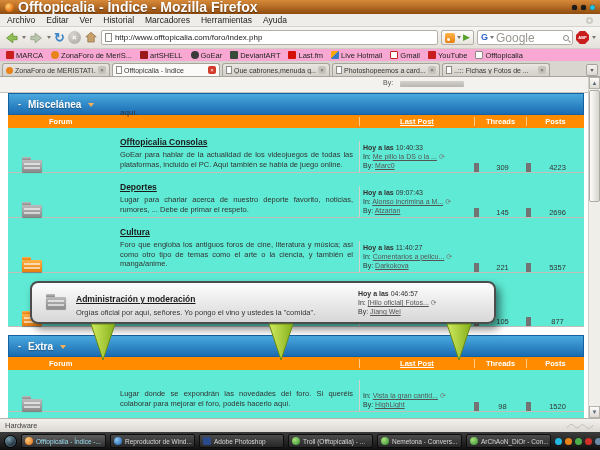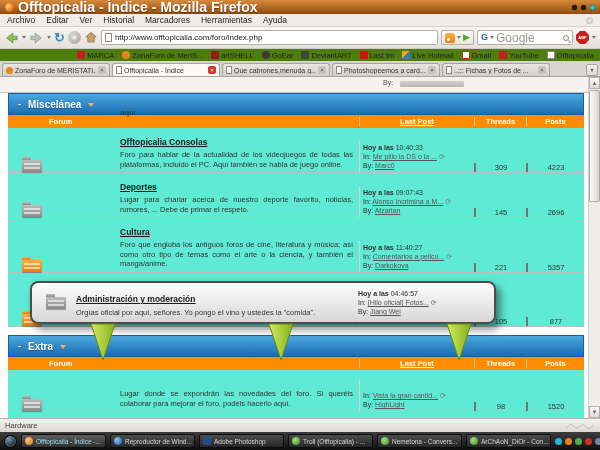--- a/index.html
+++ b/index.html
@@ -35,21 +35,21 @@
   .rss::after{content:"";position:absolute;left:2px;bottom:2px;width:3px;height:3px;border-radius:50%;background:#fff;}
   .gobtn{color:#55a22e;font-size:9px;line-height:9px;}
   .searchbox{width:96px;height:15px;background:#fff;border:1px solid #b3b0aa;border-radius:2px;display:flex;align-items:center;gap:2px;padding:0 3px;flex:0 0 auto;}
   .gicon{color:#2a62c8;font-weight:bold;font-size:9px;line-height:9px;}
   .searchph{font-size:12px;color:#9a978f;flex:1;}
   .mag{width:6px;height:6px;border:1px solid #8d8a84;border-radius:50%;position:relative;}
   .mag::after{content:"";position:absolute;width:3px;height:1px;background:#8d8a84;transform:rotate(45deg);left:4px;top:5px;}
   .abp{width:13px;height:13px;background:#c81e1e;clip-path:polygon(30% 0,70% 0,100% 30%,100% 70%,70% 100%,30% 100%,0 70%,0 30%);color:#fff;font-size:4px;font-weight:bold;display:flex;align-items:center;justify-content:center;flex:0 0 auto;}
 
   
-  .bmbar{height:13px;background:#4d7c0f;border-bottom:1px solid #d6d3cd;display:flex;align-items:center;gap:8px;padding:0 6px;font-size:7.5px;color:#222;flex:0 0 auto;white-space:nowrap;overflow:hidden;justify-content:flex-end;}
+  .bmbar{height:13px;background:#f9a8d4;border-bottom:1px solid #d6d3cd;display:flex;align-items:center;gap:8px;padding:0 6px;font-size:7.5px;color:#222;flex:0 0 auto;white-space:nowrap;overflow:hidden;}
   .bm{display:flex;align-items:center;gap:2px;}
   .bmi{width:8px;height:8px;border-radius:1px;flex:0 0 auto;}
   .bmi.round{border-radius:50%;}
 
   
   .tabstrip{height:15px;background:#d9d6d0;border-bottom:1px solid #a6a39d;display:flex;align-items:flex-end;gap:2px;padding:1px 2px 0;flex:0 0 auto;}
   .tab{width:108px;height:13px;background:linear-gradient(#e9e6e1,#d3d0ca);border:1px solid #a6a39d;border-bottom:none;border-radius:3px 3px 0 0;display:flex;align-items:center;gap:2px;padding:0 3px;font-size:7px;color:#333;overflow:hidden;}
   .tab.active{background:#fbfaf8;}
   .tab .lbl{flex:1;white-space:nowrap;overflow:hidden;}
   .tclose{width:8px;height:8px;background:#c6c3bd;border-radius:2px;color:#55524d;font-size:6px;line-height:8px;text-align:center;flex:0 0 auto;}
@@ -83,21 +83,21 @@
 
   .frow{display:flex;background:#5eead4;border-bottom:1px solid #c2bfb9;min-height:34px;align-items:flex-end;}
   .c-icon{width:70px;display:flex;align-items:center;padding-left:14px;flex:0 0 auto;}
   .c-main{flex:1;padding:3px 6px 3px 42px;min-width:0;}
   .ftitle{font-size:8.5px;font-weight:bold;color:#1a1a1a;text-decoration:underline;}
   .fdesc{font-size:7.5px;color:#333;line-height:9.5px;text-align:justify;margin-top:1px;}
   .c-lp{width:115px;border-left:1px solid #d5d2cc;padding:2px 3px;font-size:7px;line-height:9px;color:#333;flex:0 0 auto;}
   .c-lp .tm{font-weight:bold;}
   .c-lp a{color:#555;text-decoration:underline;}
   .jump{color:#777;font-size:7px;}
-  .c-num{width:52px;border-left:2px solid #737373;display:flex;align-items:center;justify-content:center;font-size:7.5px;color:#333;flex:0 0 auto;}
+  .c-num{width:52px;border-left:5px solid #737373;display:flex;align-items:center;justify-content:center;font-size:7.5px;color:#333;flex:0 0 auto;}
   .c-num.posts{width:58px;}
 
   .folder{position:relative;width:20px;height:12px;border-radius:1px;box-shadow:0 1px 1px rgba(0,0,0,.35);}
   .folder::before{content:"";position:absolute;top:-3px;left:0;width:9px;height:3px;border-radius:1px 1px 0 0;background:inherit;}
   .folder::after{content:"";position:absolute;left:2px;right:2px;top:3px;height:2px;background:rgba(255,255,255,.6);box-shadow:0 4px 0 rgba(255,255,255,.6);}
   .f-gray{background:linear-gradient(#bcbcbc,#8b8b8b);}
   .f-orange{background:linear-gradient(#ffb347,#e87d0d);}
 
   .gap{height:8px;background:#fff;}
 
@@ -284,21 +284,21 @@
           <span class="hth">Threads</span>
           <span class="hpo">Posts</span>
         </div>
 
         <div class="frow">
           <div class="c-icon">
               <span class="folder f-gray"></span>
             </div>
           <div class="c-main">
             <a class="ftitle">Offtopicalia Consolas</a>
-            <div class="fdesc">Foro para hablar de la actualidad de los videojuegos de todas las plataformas, incluido el PC. Aquí también se habla de juego online.</div>
+            <div class="fdesc">GoEar para hablar de la actualidad de los videojuegos de todas las plataformas, incluido el PC. Aquí también se habla de juego online.</div>
           </div>
           <div class="c-lp">
             <div><span class="tm">Hoy a las</span> <span>10:40:33</span></div>
             <div><span>In:</span> <a>Me pillo la DS o la ...</a> <span class="jump">⟳</span></div>
             <div><span>By:</span> <a>Marc0</a></div>
           </div>
           <div class="c-num">309</div>
           <div class="c-num posts">4223</div>
         </div>
 

